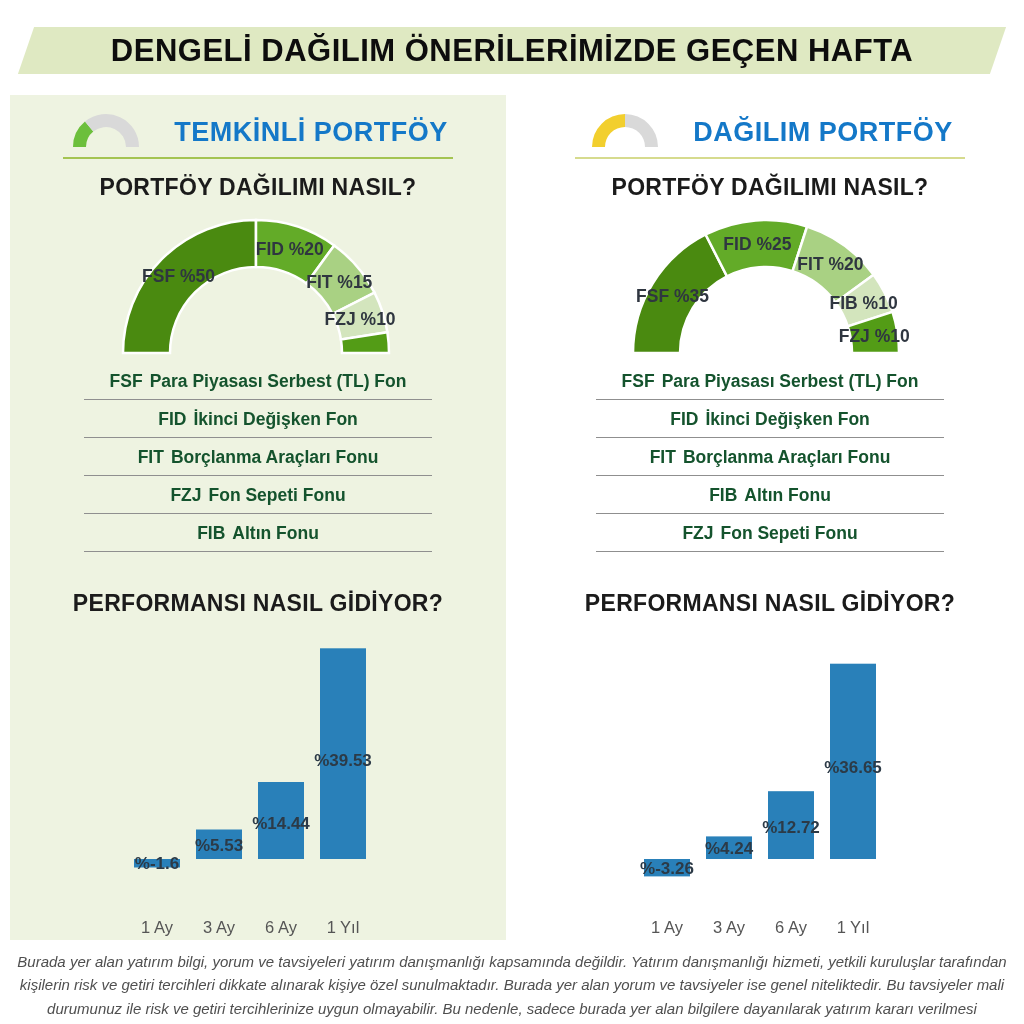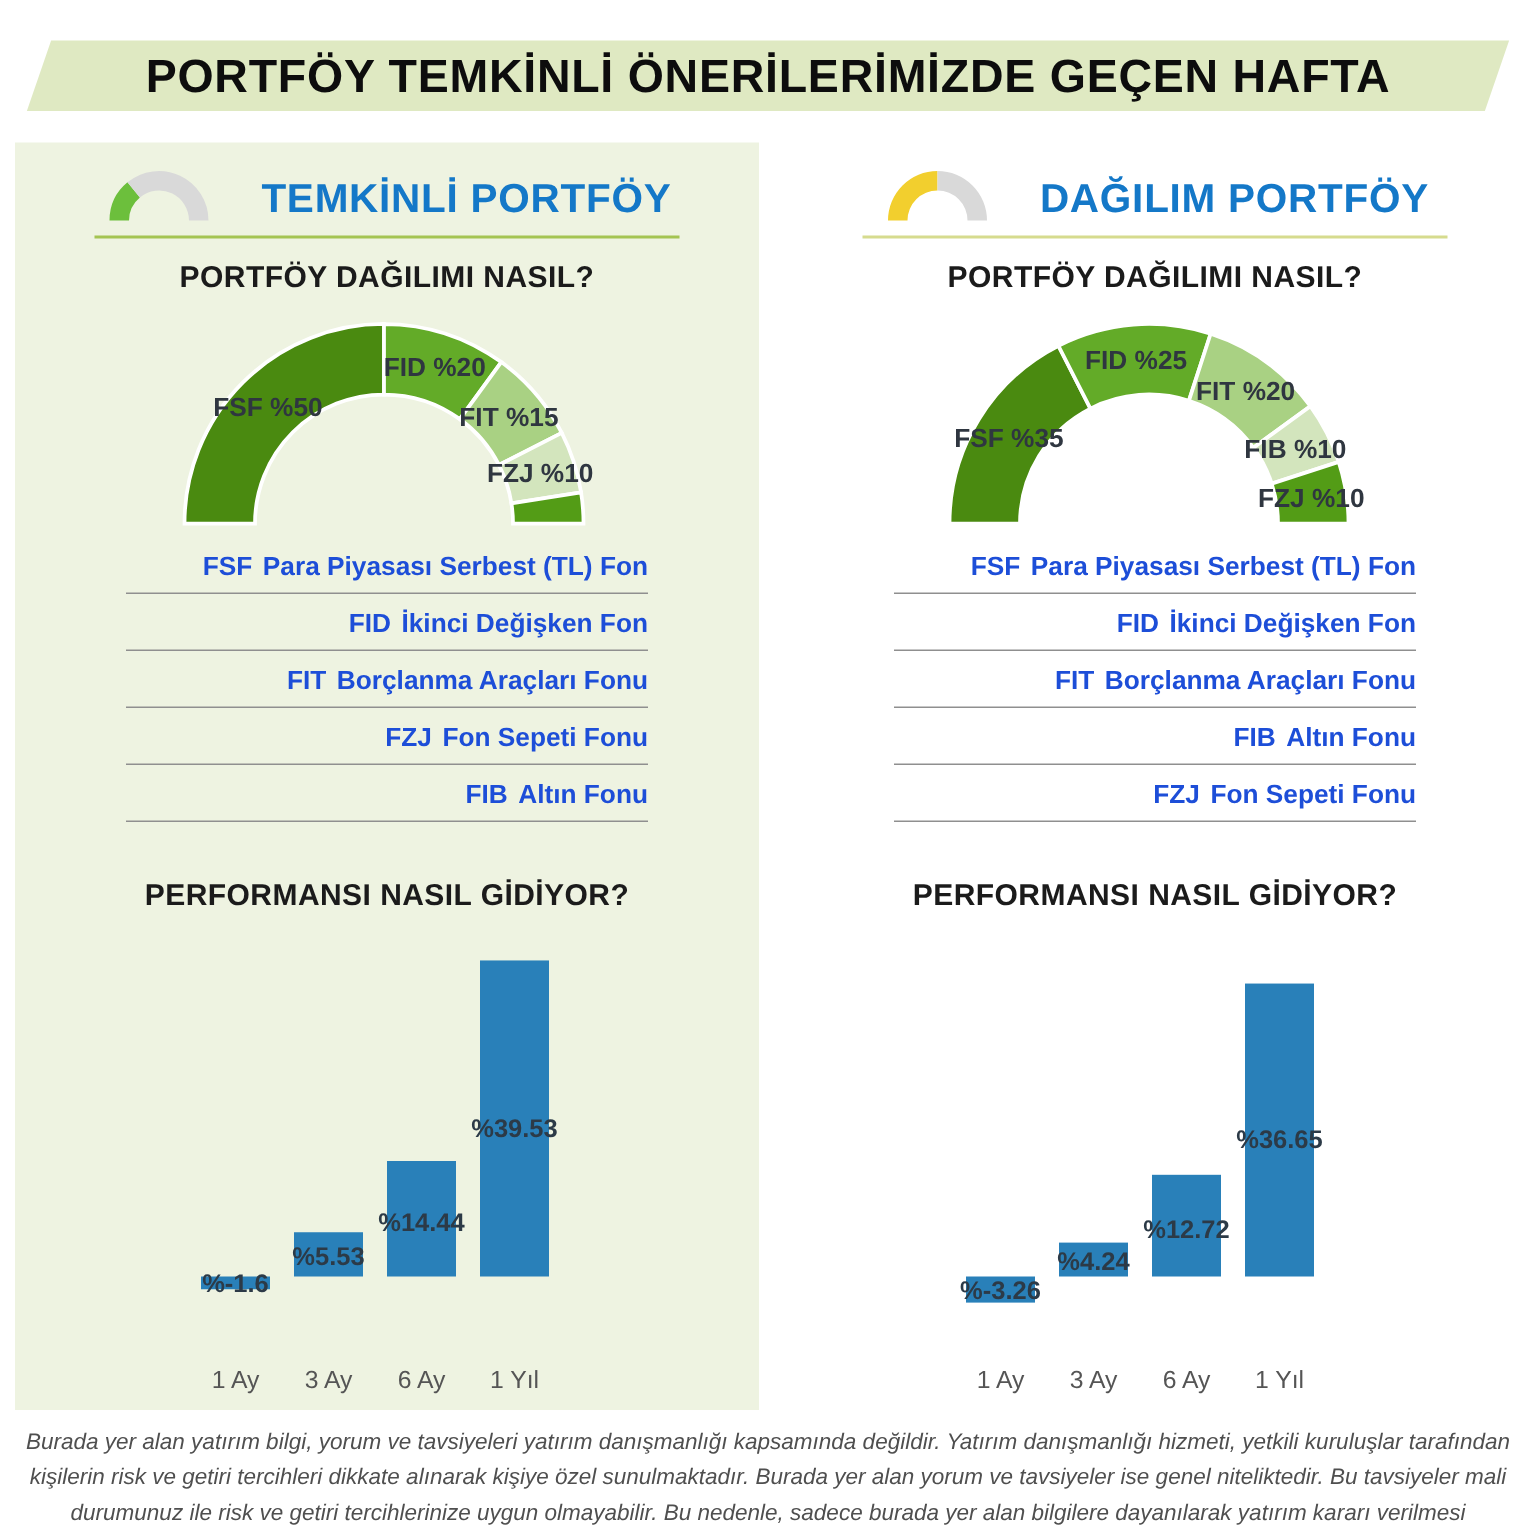--- a/index.html
+++ b/index.html
@@ -16,44 +16,44 @@
     display:flex;align-items:center;justify-content:center;
     font-size:31px;font-weight:800;color:#0d0d0d;letter-spacing:.5px;white-space:nowrap;
   }
   .col{position:absolute;top:95px;height:845px;}
   .col-left{left:10px;width:496px;background:#eef3e1;}
   .col-right{left:520px;width:500px;background:transparent;}
   .p-header{display:flex;align-items:center;justify-content:center;gap:30px;margin-top:16px;height:42px;}
   .p-title{font-size:27px;font-weight:800;color:#1478c8;letter-spacing:.5px;white-space:nowrap;}
   .title-underline{height:2px;width:390px;margin:4px auto 0;}
   .sec-title{
-    text-align:center;font-size:20px;font-weight:800;color:#1b1b1b;
+    text-align:center;font-size:23px;font-weight:800;color:#1b1b1b;
     letter-spacing:.3px;margin-top:15px;white-space:nowrap;
   }
   .donut-wrap{margin-top:10px;}
   .donut-wrap svg,.bars-wrap svg{display:block;margin:0 auto;}
   .funds{margin-top:6px;}
   .fund-row{
-    width:348px;margin:0 auto;text-align:right;padding:9px 0 7px;
-    border-bottom:1px solid #8f8f8f;font-size:17.5px;color:#1d4ed8;white-space:nowrap;
+    width:348px;margin:0 auto;text-align:center;padding:9px 0 7px;
+    border-bottom:1px solid #8f8f8f;font-size:17.5px;color:#14532d;white-space:nowrap;
   }
   .fund-code{font-weight:800;margin-right:7px;}
   .fund-name{font-weight:600;}
   .perf-title{margin-top:38px;}
   .bars-wrap{margin-top:4px;}
   .disclaimer{
     position:absolute;left:12px;top:950px;width:1000px;text-align:center;
     font-style:italic;font-size:15px;line-height:1.55;color:#4f4f4f;
   }
 </style>
 </head>
 <body>
 
 <div class="header-band"></div>
-<div class="header-title">PORTFÖY TEMKİNLİ ÖNERİLERİMİZDE GEÇEN HAFTA</div>
+<div class="header-title">DENGELİ DAĞILIM ÖNERİLERİMİZDE GEÇEN HAFTA</div>
 
 <div class="col col-left">
   <div class="p-header">
     <span><svg width="76" height="40">
           <path d="M5.00 37.00 A33 33 0 0 1 16.97 11.57 L25.25 21.59 A20 20 0 0 0 18.00 37.00 Z" fill="#6cbf3c"></path>
           <path d="M16.97 11.57 A33 33 0 0 1 71.00 37.00 L58.00 37.00 A20 20 0 0 0 25.25 21.59 Z" fill="#d9d9d9"></path>
         </svg></span>
     <span class="p-title">TEMKİNLİ PORTFÖY</span>
   </div>
   <div class="title-underline" style="background: rgb(164, 196, 82);"></div>

